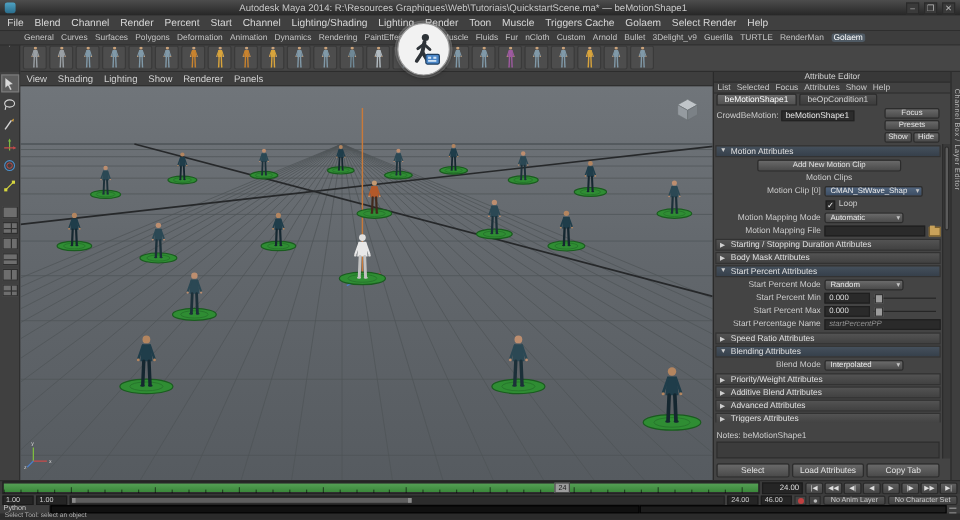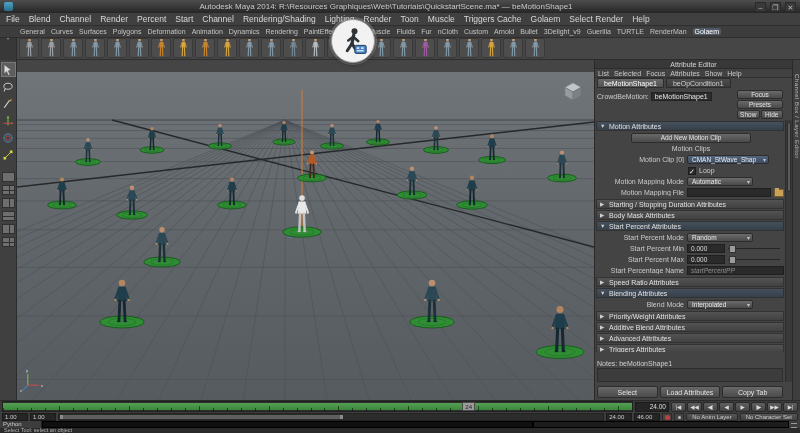--- a/index.html
+++ b/index.html
@@ -152,21 +152,21 @@
 
   <div class="menubar">
 
   <span class="menu-item">File</span>
       <span class="menu-item">Blend</span>
       <span class="menu-item">Channel</span>
       <span class="menu-item">Render</span>
       <span class="menu-item">Percent</span>
       <span class="menu-item">Start</span>
       <span class="menu-item">Channel</span>
-      <span class="menu-item">Rendering/Shading</span>
+      <span class="menu-item">Lighting/Shading</span>
       <span class="menu-item">Lighting</span>
       <span class="menu-item">Render</span>
       <span class="menu-item">Toon</span>
       <span class="menu-item">Muscle</span>
       <span class="menu-item">Triggers Cache</span>
       <span class="menu-item">Golaem</span>
       <span class="menu-item">Select Render</span>
       <span class="menu-item">Help</span>
     </div>
 
@@ -391,20 +391,29 @@
       <div class="layout-btn">
           <i class="sv"></i>
         </div>
       <div class="layout-btn">
           <i class="sh"></i>
           <i class="sv"></i>
         </div>
     </div>
   </div>
 
+  <div class="vp-menu">
+
+  <span class="menu-item">View</span>
+      <span class="menu-item">Shading</span>
+      <span class="menu-item">Lighting</span>
+      <span class="menu-item">Show</span>
+      <span class="menu-item">Renderer</span>
+      <span class="menu-item">Panels</span>
+    </div>
   <div class="vp-canvas">
     <svg id="scene-svg" width="577" height="328" viewBox="0 0 577 328">
         <g stroke="#4e5357" stroke-width="0.6">
           <line x1="268" y1="48" x2="-404" y2="328"></line>
           <line x1="268" y1="48" x2="-362" y2="328"></line>
           <line x1="268" y1="48" x2="-320" y2="328"></line>
           <line x1="268" y1="48" x2="-278" y2="328"></line>
           <line x1="268" y1="48" x2="-236" y2="328"></line>
           <line x1="268" y1="48" x2="-194" y2="328"></line>
           <line x1="268" y1="48" x2="-152" y2="328"></line>

